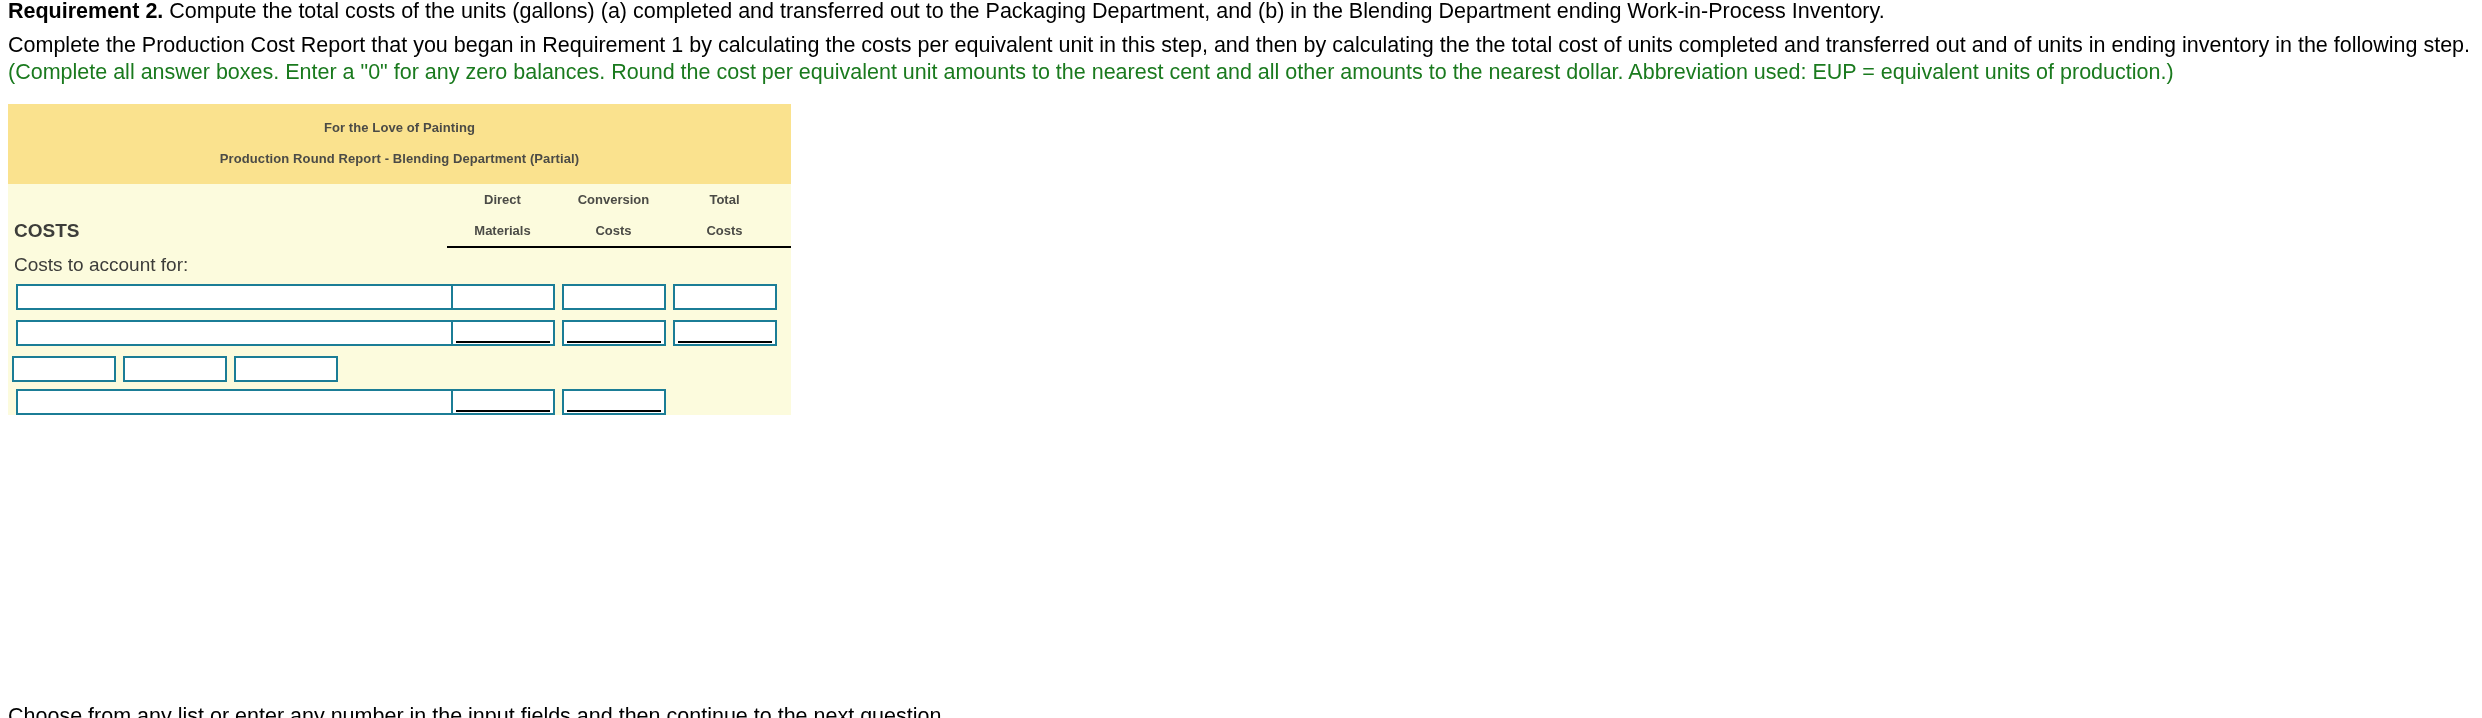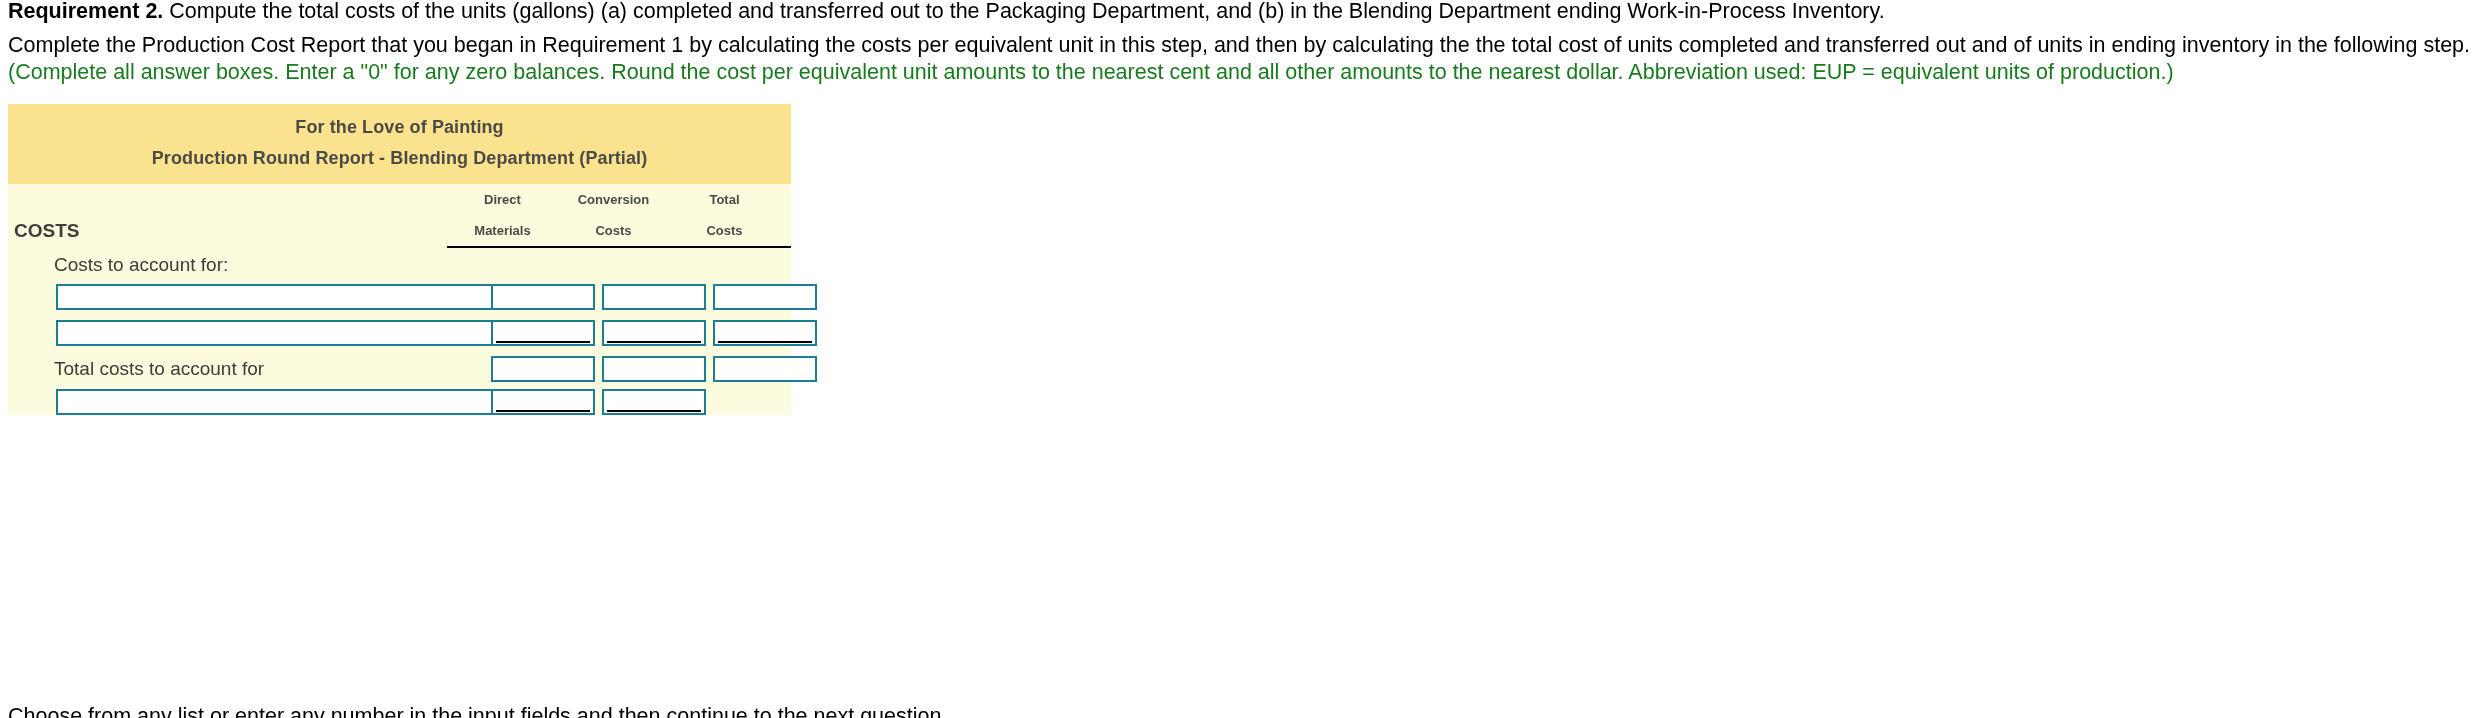--- a/index.html
+++ b/index.html
@@ -61,21 +61,21 @@
     box-sizing: border-box;
   }
 
   .report-head {
     background: #fae28e;
     padding: 8px 0 10px 0;
     text-align: center;
     color: #4b4b46;
   }
   .report-head .hline {
-    font-size: 18px;
+    font-size: 13px;
     font-weight: bold;
     line-height: 31px;
     letter-spacing: 0.1px;
   }
 
   
   .colhead {
     display: flex;
     align-items: flex-end;
     padding: 0;
@@ -111,21 +111,20 @@
   .underline-band .ub-rule {
     flex: 0 0 344px;
     border-top: 2px solid #000000;
   }
 
   
   .row {
     display: flex;
     align-items: center;
     min-height: 31px;
-    margin-left: 40px;
   }
   .row .label-cell {
     flex: 0 0 439px;
     width: 439px;
     padding-left: 6px;
     box-sizing: border-box;
     font-size: 19px;
     color: #3d3d3a;
   }
   .row .cell {
@@ -258,21 +257,20 @@
         <div class="inputbox num rule"></div>
       </div>
       <div class="cell">
         <div class="inputbox num rule"></div>
       </div>
     </div>
 
     <div class="row-gap"></div>
 
     <div class="row">
-      <div class="label-cell">Total costs to account for</div>
       <div class="cell">
         <input class="inputbox num" type="text" value="" style="">
       </div>
       <div class="cell">
         <input class="inputbox num" type="text" value="" style="">
       </div>
       <div class="cell">
         <input class="inputbox num" type="text" value="" style="">
       </div>
     </div>

